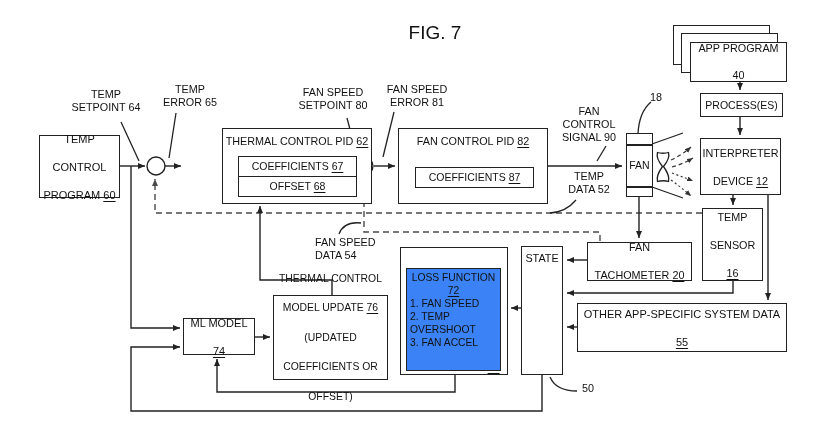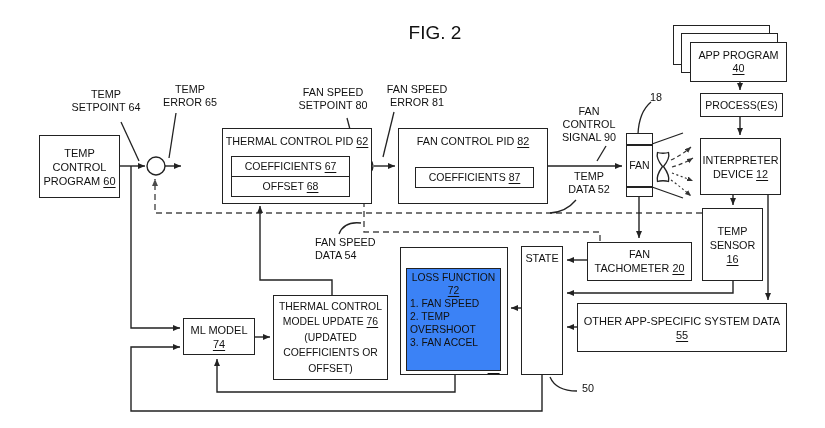--- a/index.html
+++ b/index.html
@@ -1,26 +1,26 @@
 <!DOCTYPE html>
 <html><head>
 <meta charset="utf-8">
 <style>
   html,body{margin:0;padding:0;background:#fff;}
   #stage{position:relative;width:825px;height:428px;background:#fff;overflow:hidden;
          font-family:"Liberation Sans",sans-serif;color:#111;}
   svg{position:absolute;left:0;top:0;z-index:1;}
   .box{position:absolute;border:1.5px solid #222;background:#fff;box-sizing:border-box;
        display:flex;flex-direction:column;align-items:center;justify-content:center;
-       text-align:center;font-size:11px;line-height:14px;z-index:2;}
+       text-align:center;font-size:11px;line-height:14px;z-index:2;gap:14px;}
   .u{text-decoration:underline;text-underline-offset:1.5px;}
   .lbl{position:absolute;font-size:10.8px;line-height:13px;text-align:center;z-index:2;}
   #temp-control-program{left:39px;top:135px;width:81px;height:63px;}
   #thermal-pid{left:184px;top:128px;width:150px;height:76px;justify-content:flex-start;padding-top:5px;font-size:10.8px;margin-left:38px;}
-  .pid-inner{position:absolute;left:8px;top:27px;width:117px;border:1.3px solid #222;font-size:10.5px;background:#fff;}
+  .pid-inner{position:absolute;left:15px;top:27px;width:117px;border:1.3px solid #222;font-size:10.5px;background:#fff;}
   .pid-row{height:19px;line-height:19px;}
   .pid-row + .pid-row{border-top:1.3px solid #222;}
   #fan-pid{left:398px;top:128px;width:150px;height:76px;justify-content:flex-start;padding-top:5px;font-size:10.8px;}
   #fan-pid .pid-inner{top:38px;left:16px;}
   #fan-duct{left:626px;top:133px;width:27px;height:64px;font-size:10.5px;}
   .duct-line{position:absolute;left:-1px;right:-1px;height:1.5px;background:#222;}
   #app-back{left:673px;top:25px;width:97px;height:40px;}
   #app-mid{left:681px;top:33px;width:97px;height:40px;}
   #app-front{left:690px;top:42px;width:97px;height:40px;font-size:10.8px;line-height:13.5px;}
   #processes{left:700px;top:93px;width:83px;height:24px;font-size:10.5px;}
@@ -113,21 +113,21 @@
              C656,176 660,170 662.5,166.5 C660,163.5 656,158 657.5,152.5 Z" fill="#fff" stroke="#222" stroke-width="1.3"></path>
 
     <g stroke="#333" stroke-width="1.2" fill="none">
       <path d="M671,160 Q682,155 691,147" stroke-dasharray="4,3" marker-end="url(#arrs)"></path>
       <path d="M672,167 Q683,164 693,158" stroke-dasharray="4,3" marker-end="url(#arrs)"></path>
       <path d="M672,173 Q683,177 693,181" stroke-dasharray="2,2.5" marker-end="url(#arrs)"></path>
       <path d="M671,180 Q682,188 691,196" stroke-dasharray="2,2.5" marker-end="url(#arrs)"></path>
     </g>
   </svg>
 
-  <div class="lbl" id="lbl-fig">FIG. 2</div>
+  <div class="lbl" id="lbl-fig">FIG. 7</div>
 
   <div class="box" id="temp-control-program">
     <div>TEMP</div>
     <div>CONTROL</div>
     <div><span>PROGRAM</span> <span class="u">60</span></div>
   </div>
 
   <div class="box" id="thermal-pid">
     <div><span>THERMAL CONTROL PID</span> <span class="u">62</span></div>
     <div class="pid-inner">

